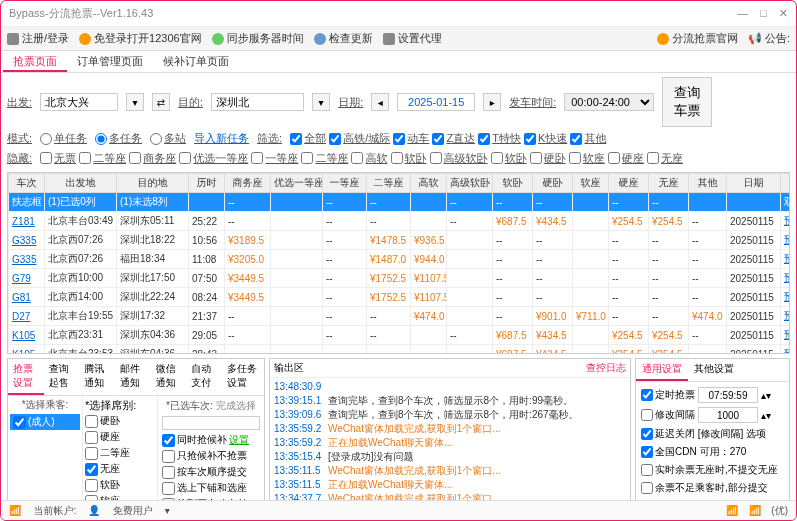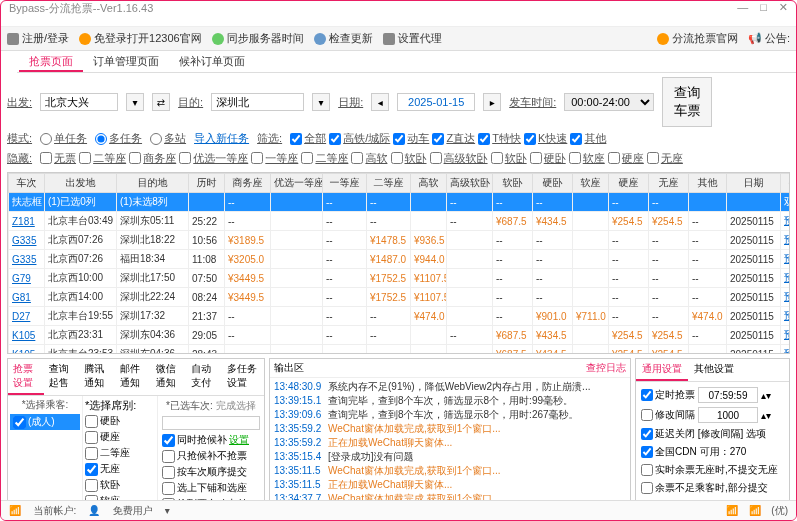--- a/index.html
+++ b/index.html
@@ -1,28 +1,28 @@
 <!DOCTYPE html>
 <html><head>
 <meta charset="utf-8">
 <style>
 * { box-sizing: border-box; margin: 0; padding: 0; }
 body { font-family: "Microsoft YaHei", Arial, sans-serif; font-size: 11px; background: #fff; width: 797px; height: 521px; overflow: hidden; border: 1px solid #e91e63; border-radius: 6px; position: relative; }
-.titlebar { height: 26px; display: flex; align-items: flex-start; padding: 0 8px; border-bottom: 1px solid #eee; }
+.titlebar { height: 26px; display: flex; align-items: center; padding: 0 8px; border-bottom: 1px solid #eee; }
 .titlebar .title { color: #888; font-size: 11px; }
 .titlebar .winbtns { margin-left: auto; display: flex; gap: 12px; color: #888; }
 .titlebar .winbtns span { cursor: pointer; }
 .menubar { height: 24px; display: flex; align-items: center; padding: 0 6px; gap: 10px; background: #f5f5f5; border-bottom: 1px solid #ddd; }
 .menubar .mitem { display: flex; align-items: center; gap: 3px; cursor: pointer; color: #333; }
 .menubar .ico { width: 12px; height: 12px; display: inline-block; background: #888; border-radius: 2px; }
 .menubar .ico.orange { background: #f90; border-radius: 50%; }
 .menubar .ico.green { background: #6c6; border-radius: 50%; }
 .menubar .ico.blue { background: #69c; border-radius: 50%; }
 .menubar .spacer { flex: 1; }
-.tabs { height: 22px; display: flex; padding: 0 2px; border-bottom: 1px solid #ddd; margin-left: 16px; }
+.tabs { height: 22px; display: flex; padding: 0 2px; border-bottom: 1px solid #ddd; }
 .tabs .tab { padding: 3px 10px; cursor: pointer; color: #333; }
 .tabs .tab.active { color: #e91e63; border-bottom: 2px solid #e91e63; }
 .searchrow { padding: 4px 6px; display: flex; flex-wrap: wrap; gap: 4px 8px; align-items: center; }
 .searchrow label { color: #555; text-decoration: underline; }
 .inp { border: 1px solid #ccc; padding: 1px 4px; height: 18px; font-size: 11px; }
 .sel { border: 1px solid #ccc; height: 18px; font-size: 11px; padding: 0 2px; }
 .arrowbtn { border: 1px solid #ccc; width: 18px; height: 18px; background: #f5f5f5; cursor: pointer; font-size: 10px; }
 .cb { display: inline-flex; align-items: center; gap: 2px; }
 .cb input { width: 12px; height: 12px; }
 .rb { display: inline-flex; align-items: center; gap: 2px; }
@@ -538,21 +538,20 @@
   </div>
 
   <div class="midpanel">
     <div class="midhdr">
         <span>输出区</span>
         <span class="mr">查控日志</span>
       </div>
     <div class="logarea" id="logs">
         <div class="lrow">
           <span class="ltime">13:48:30.9</span>
-          <span class="ltxt ">系统内存不足(91%)，降低WebView2内存占用，防止崩溃...</span>
         </div>
         <div class="lrow">
           <span class="ltime">13:39:15.1</span>
           <span class="ltxt ">查询完毕，查到8个车次，筛选显示8个，用时:99毫秒。</span>
         </div>
         <div class="lrow">
           <span class="ltime">13:39:09.6</span>
           <span class="ltxt ">查询完毕，查到8个车次，筛选显示8个，用时:267毫秒。</span>
         </div>
         <div class="lrow">

